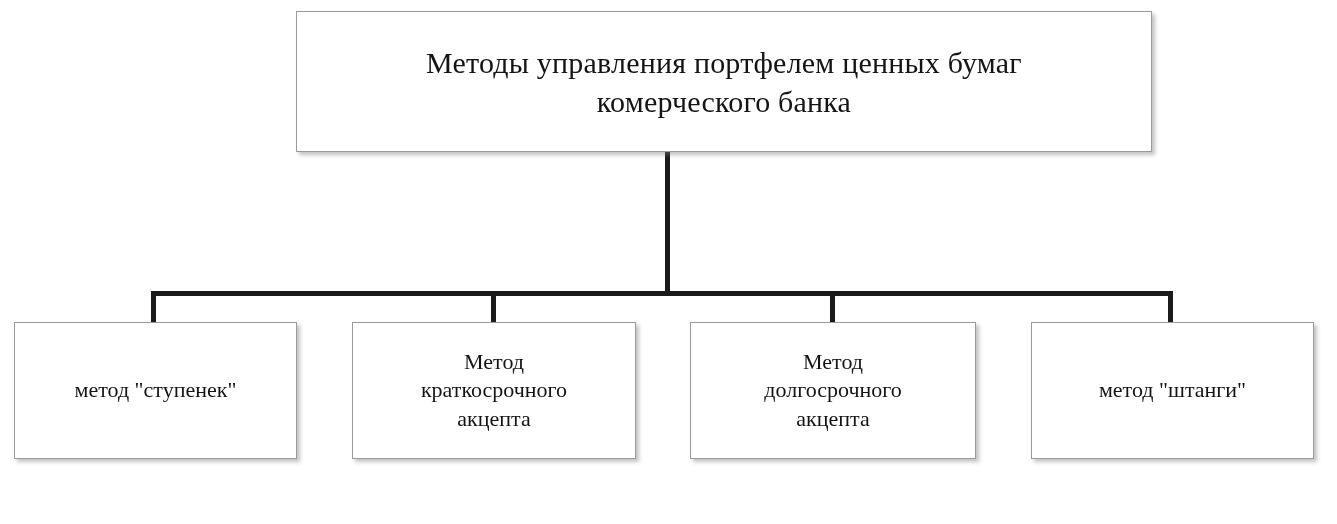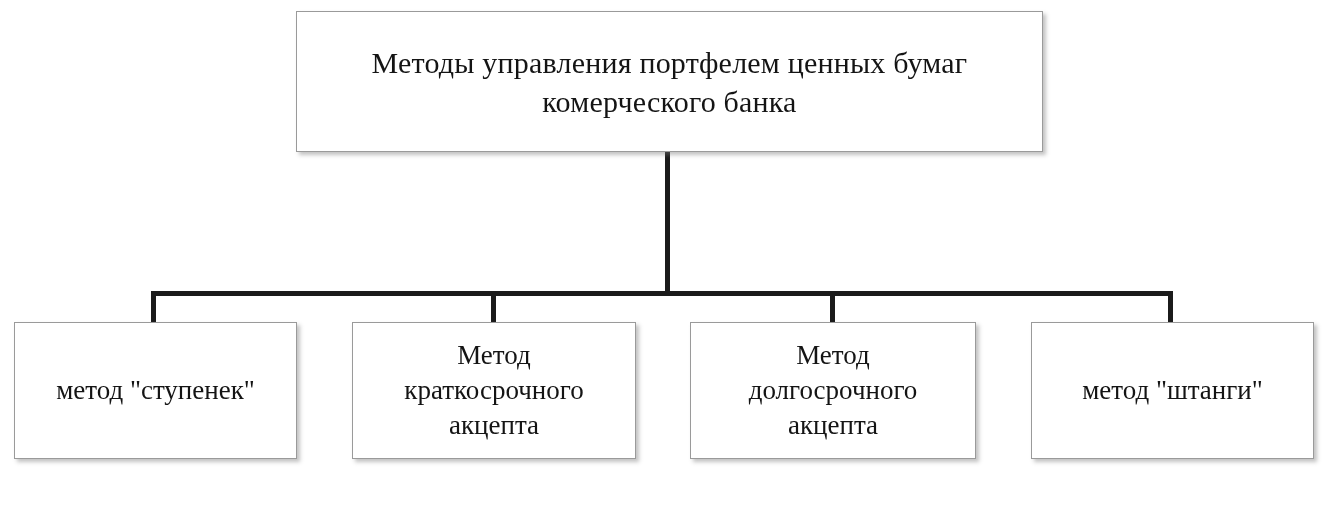--- a/index.html
+++ b/index.html
@@ -39,32 +39,32 @@
     padding: 0 10px;
     box-sizing: border-box;
     line-height: 1.18;
     white-space: pre-line;
   }
 
   
   #node-root {
     left: 296px;
     top: 11px;
-    width: 747px;
+    width: 856px;
     height: 141px;
   }
   #node-root .node-text {
     font-size: 30px;
     line-height: 1.30;
     letter-spacing: 0.2px;
   }
 
   
   .leaf { top: 322px; height: 137px; }
-  .leaf .node-text { font-size: 27px; line-height: 1.30; }
+  .leaf .node-text { font-size: 22px; line-height: 1.30; }
 
   #node-leaf-0 { left: 14px;   width: 283px; }
   #node-leaf-1 { left: 352px;  width: 284px; }
   #node-leaf-2 { left: 690px;  width: 286px; }
   #node-leaf-3 { left: 1031px; width: 283px; }
 
   
   .conn {
     position: absolute;
     background: #1b1b1b;

